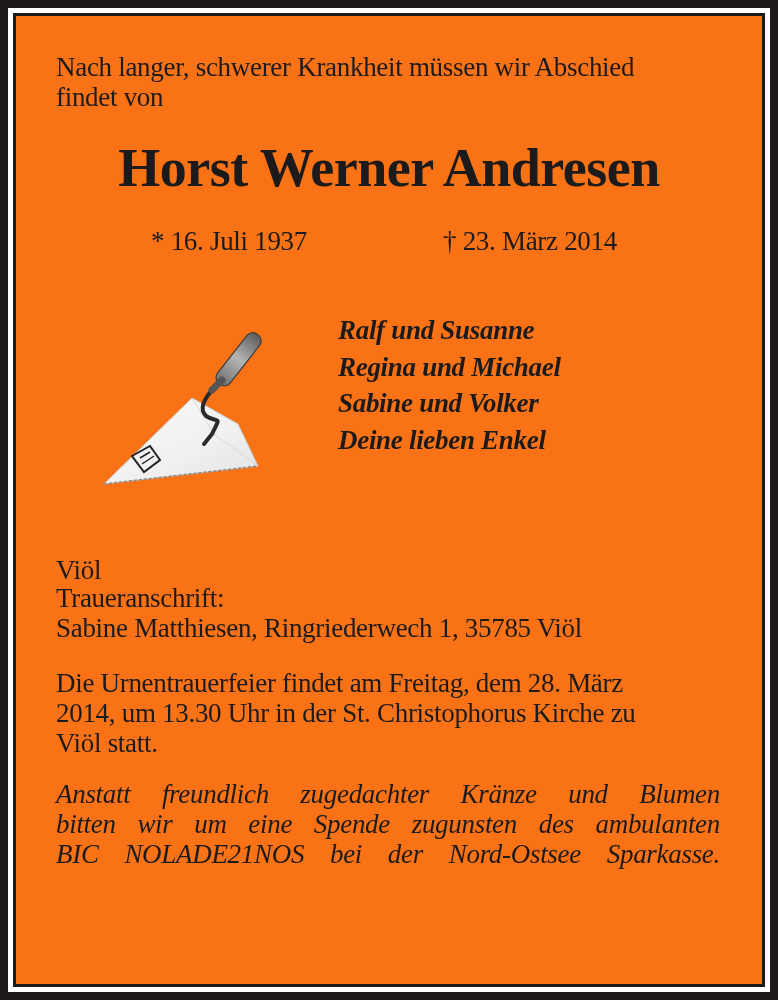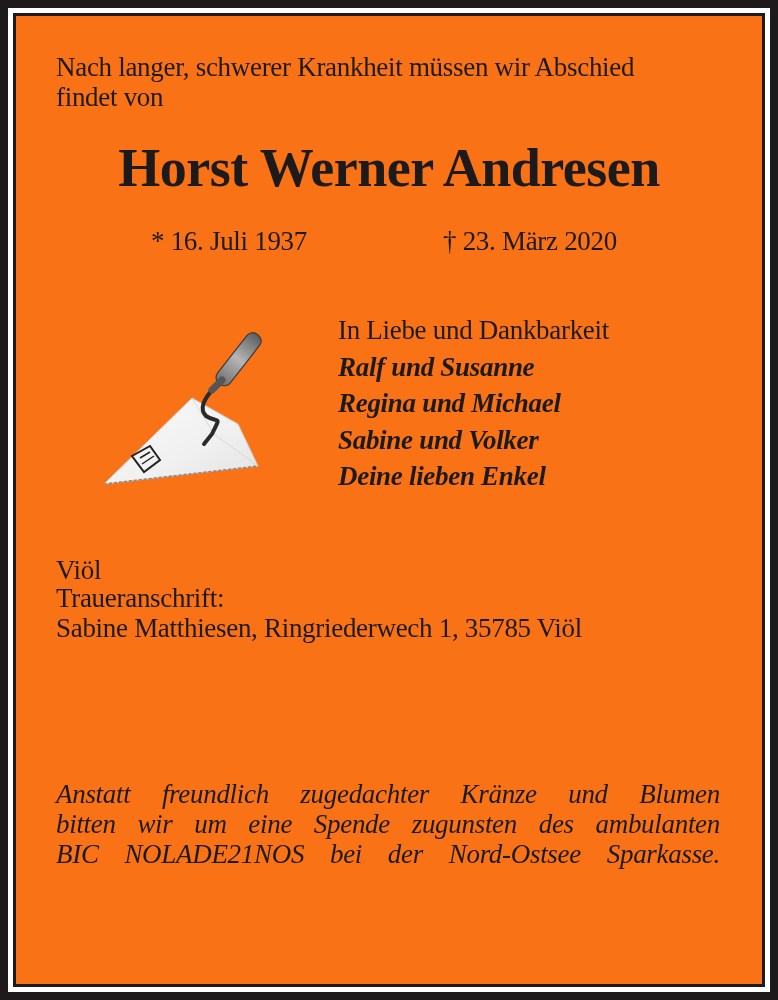--- a/index.html
+++ b/index.html
@@ -79,21 +79,21 @@
   <div class="inner">
 
     <div class="text intro">
       <div>Nach langer, schwerer Krankheit müssen wir Abschied</div>
       <div>findet von</div>
     </div>
 
     <div class="name">Horst Werner Andresen</div>
 
     <div class="text birth">* 16. Juli 1937</div>
-    <div class="text death">† 23. März 2020</div>
+    <div class="text death">† 23. März 2014</div>
 
     <svg class="trowel" viewBox="0 0 200 190">
       <defs>
         <linearGradient id="blade" x1="0" y1="0" x2="1" y2="1">
           <stop offset="0" stop-color="#fafafa"></stop>
           <stop offset="0.6" stop-color="#f0f0f0"></stop>
           <stop offset="1" stop-color="#e2e2e2"></stop>
         </linearGradient>
         <linearGradient id="handle" x1="0" y1="0" x2="1" y2="0">
           <stop offset="0" stop-color="#6f6f6f"></stop>
@@ -112,34 +112,38 @@
         <rect x="120" y="36" width="62" height="16" rx="7" fill="url(#handle)" stroke="#3b3b3b" stroke-width="1.2"></rect>
       </g>
 
       <path d="M124 74 L134 64" stroke="#555" stroke-width="7" stroke-linecap="round"></path>
 
       <path d="M44 140 L62 130 L72 144 L56 156 Z" fill="none" stroke="#222" stroke-width="2"></path>
       <path d="M52 142 L62 136 M54 148 L66 140" stroke="#222" stroke-width="1.5"></path>
     </svg>
 
     <div class="text mourners">
-      <div>In Liebe und Dankbarkeit</div>
       <div class="b">Ralf und Susanne</div>
       <div class="b">Regina und Michael</div>
       <div class="b">Sabine und Volker</div>
       <div class="b">Deine lieben Enkel</div>
     </div>
 
     <div class="text place">Viöl</div>
 
     <div class="text addr">
       <div>Traueranschrift:</div>
       <div>Sabine Matthiesen, Ringriederwech 1, 35785 Viöl</div>
     </div>
 
+    <div class="text ceremony">
+      <div>Die Urnentrauerfeier findet am Freitag, dem 28. März</div>
+      <div>2014, um 13.30 Uhr in der St. Christophorus Kirche zu</div>
+      <div>Viöl statt.</div>
+    </div>
 
     <div class="donation">
       <span>Anstatt freundlich zugedachter Kränze und Blumen</span>
       <span>bitten wir um eine Spende zugunsten des ambulanten</span>
       <span>BIC NOLADE21NOS bei der Nord-Ostsee Sparkasse.</span>
     </div>
 
   </div>
 </div>
 

